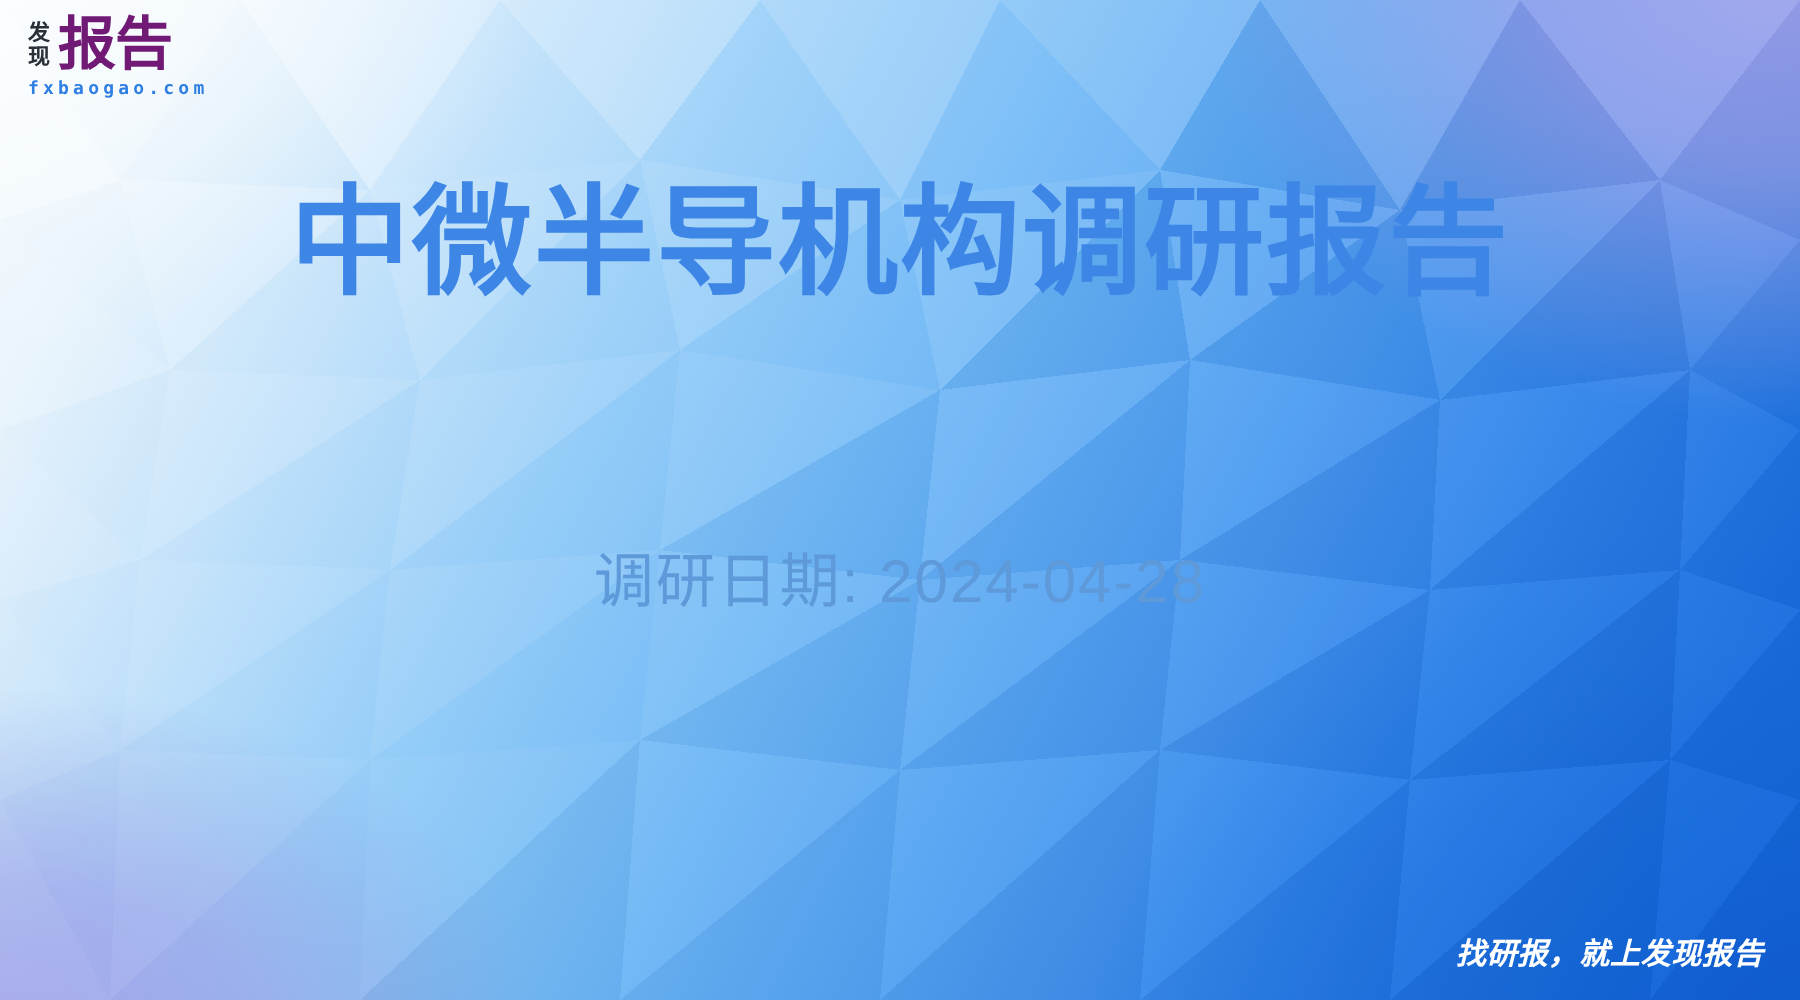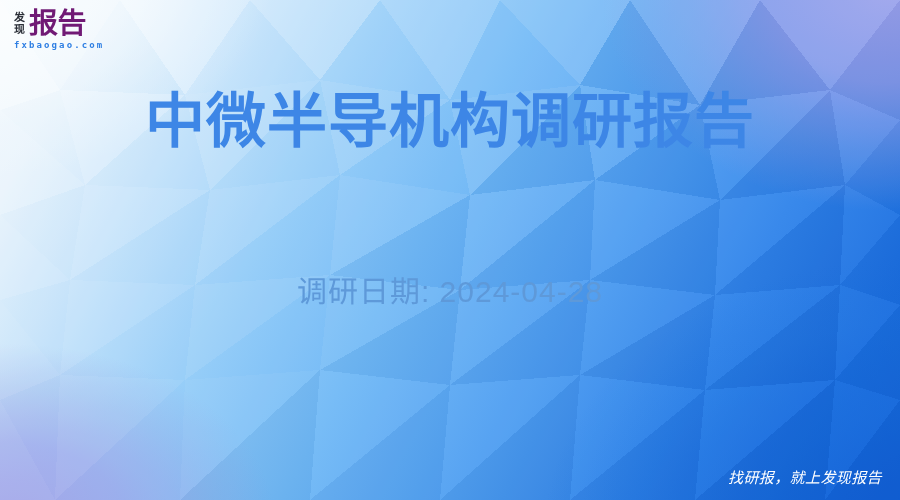--- a/index.html
+++ b/index.html
@@ -157,21 +157,21 @@
   }
 
   
   #slogan {
     position: absolute;
     right: 18px;
     bottom: 12px;
     z-index: 6;
     font-size: 15px;
     line-height: 20px;
-    font-weight: 400;
+    font-weight: 700;
     font-style: italic;
     color: #ffffff;
     letter-spacing: 0.4px;
     white-space: nowrap;
     margin-left: 16px;
   }
 </style>
 </head>
 <body>
 

